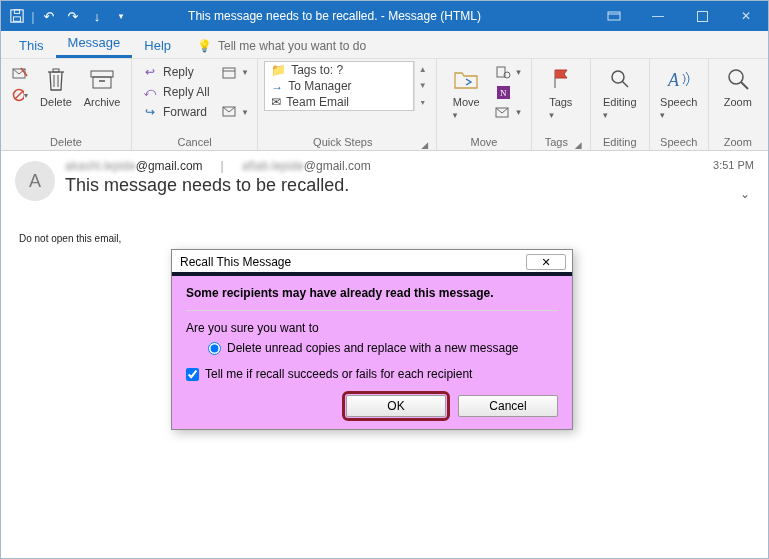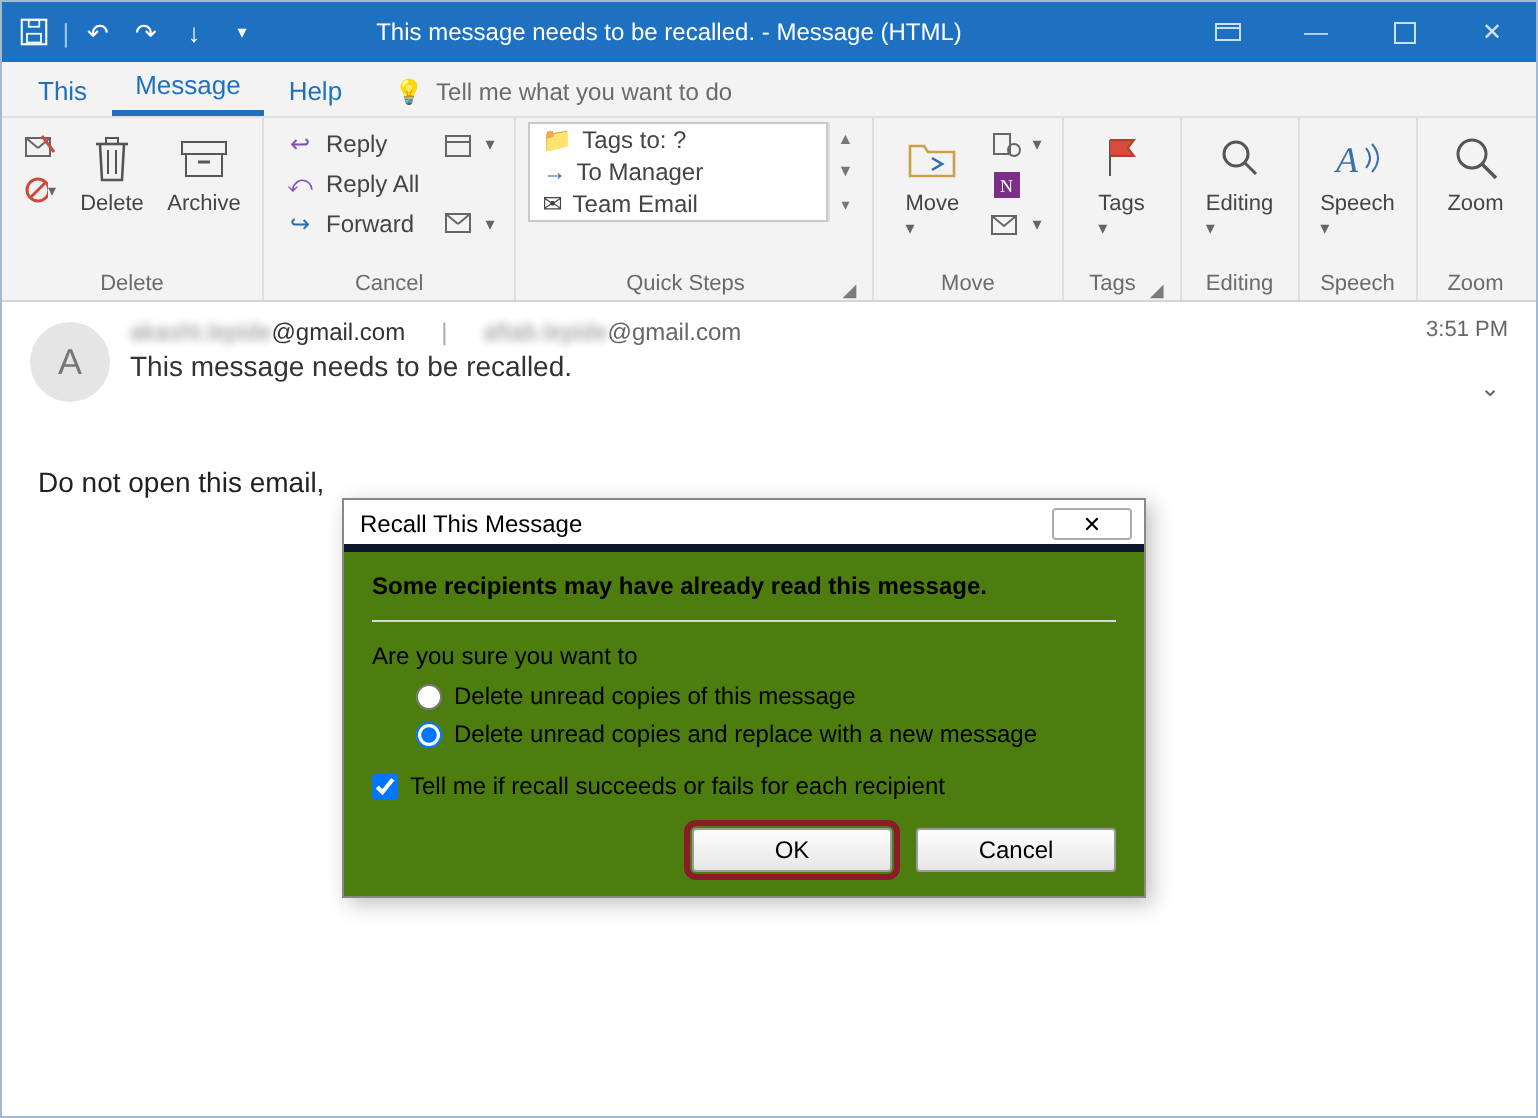--- a/index.html
+++ b/index.html
@@ -34,30 +34,30 @@
   .qsctrl { display:flex; flex-direction:column; justify-content:space-around; border-left:1px solid #ddd; width:16px;}
   .qswrap { display:flex; }
 
   .body-area { padding: 8px 14px 0; }
   .hdr { display:flex; gap:10px; }
   .avatar { width:40px; height:40px; border-radius:50%; background:#e5e5e5; color:#777; display:flex;align-items:center;justify-content:center;font-size:18px; margin-top:2px;}
   .hdrright { flex:1; position:relative;}
   .fromline { font-size:12px; color:#333; display:flex; gap:18px; align-items:center;}
   .blur { color:transparent; text-shadow:0 0 4px #888; user-select:none;}
   .blur2 { color:transparent; text-shadow:0 0 4px #888; }
-  .subject { font-size:14px; color:#333; margin-top:2px; font-weight:400;}
+  .subject { font-size:18px; color:#333; margin-top:2px; font-weight:400;}
   .time { position:absolute; right:0; top:0; font-size:11px; color:#666;}
   .chev { position:absolute; right:4px; top:28px; color:#666;}
-  .msgbody { padding: 32px 2px 0 4px; font-size:14px; color:#222;}
+  .msgbody { padding: 32px 2px 0 4px; font-size:10px; color:#222;}
 
   
   .dialog { position:absolute; left:170px; top:248px; width:402px; background:#f0f0f0; border:1px solid #888; box-shadow: 3px 3px 10px rgba(0,0,0,.25); font-size:12px;}
   .dialog .dtitle { display:flex; justify-content:space-between; align-items:center; padding:4px 6px 2px 8px; background:#fff; border-bottom:4px solid #0f172a;}
   .dialog .dtitle .dclose { width:40px; height:16px; border:1px solid #aeaeae; border-radius:2px; display:flex;align-items:center;justify-content:center; font-size:11px;}
-  .dialog .dbody { padding:10px 14px 12px; background:#4d7c0f;}
+  .dialog .dbody { padding:10px 14px 12px; background:#f0abfc;}
   .dialog .bold { font-weight:bold; margin-bottom:10px;}
   .dialog hr { border:none; border-top:1px solid #d6d6d6; margin:6px 0 8px;}
   .dialog .opts { padding:6px 0 4px 22px; display:flex; flex-direction:column; gap:5px;}
   .dialog label { display:flex; align-items:center; gap:6px; }
   .dialog .chk { margin-top:8px; display:flex; align-items:center; gap:6px;}
   .dialog .btns { display:flex; justify-content:flex-end; gap:12px; margin-top:14px;}
   .dialog .btn { width:100px; height:22px; border:1px solid #9c9c9c; background:linear-gradient(#fdfdfd,#e7e7e7); border-radius:2px; display:flex;align-items:center;justify-content:center;}
   .dialog .btn.ok-hl { outline:3px solid #8b1a2b; outline-offset:1px; }
 
   .stack { display:flex; flex-direction:column; align-items:center; gap:1px;}
@@ -355,24 +355,20 @@
   <div class="dtitle">
     <span>Recall This Message</span>
     <span class="dclose">✕</span>
   </div>
   <div class="dbody">
     <div class="bold">Some recipients may have already read this message.</div>
     <hr>
     <div style="margin-top:10px">Are you sure you want to</div>
     <div class="opts">
       <label>
-          <input type="radio" name="ropt" style="">
-          <span>Delete unread copies of this message</span>
-        </label>
-      <label>
           <input type="radio" name="ropt" checked="" style="">
           <span>Delete unread copies and replace with a new message</span>
         </label>
     </div>
     <label class="chk">
         <input type="checkbox" checked="" style="">
         <span>Tell me if recall succeeds or fails for each recipient</span>
       </label>
     <div class="btns">
       <div class="btn ok-hl">OK</div>

